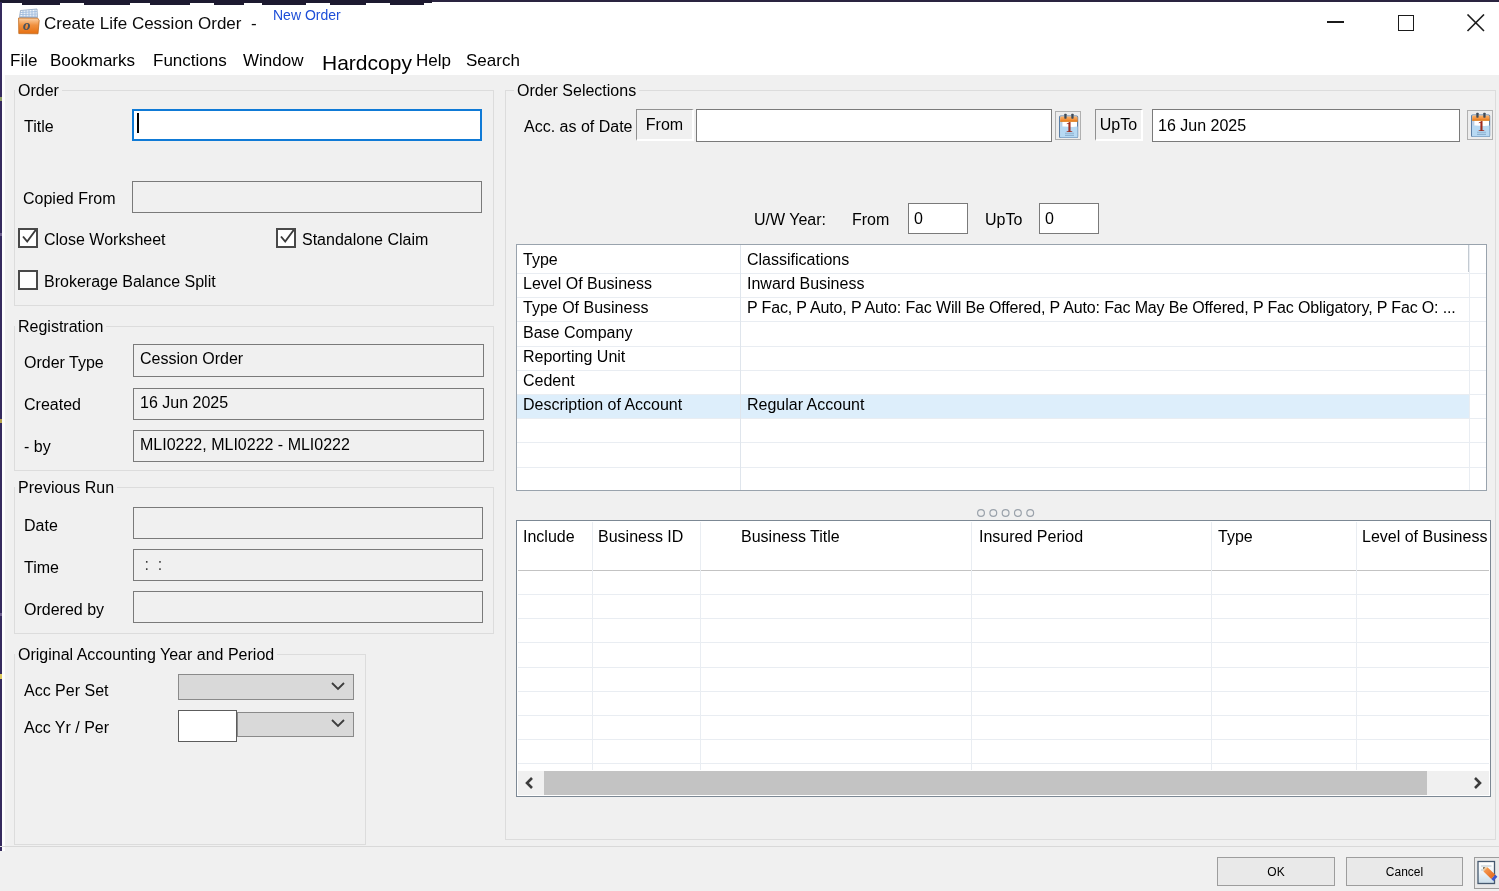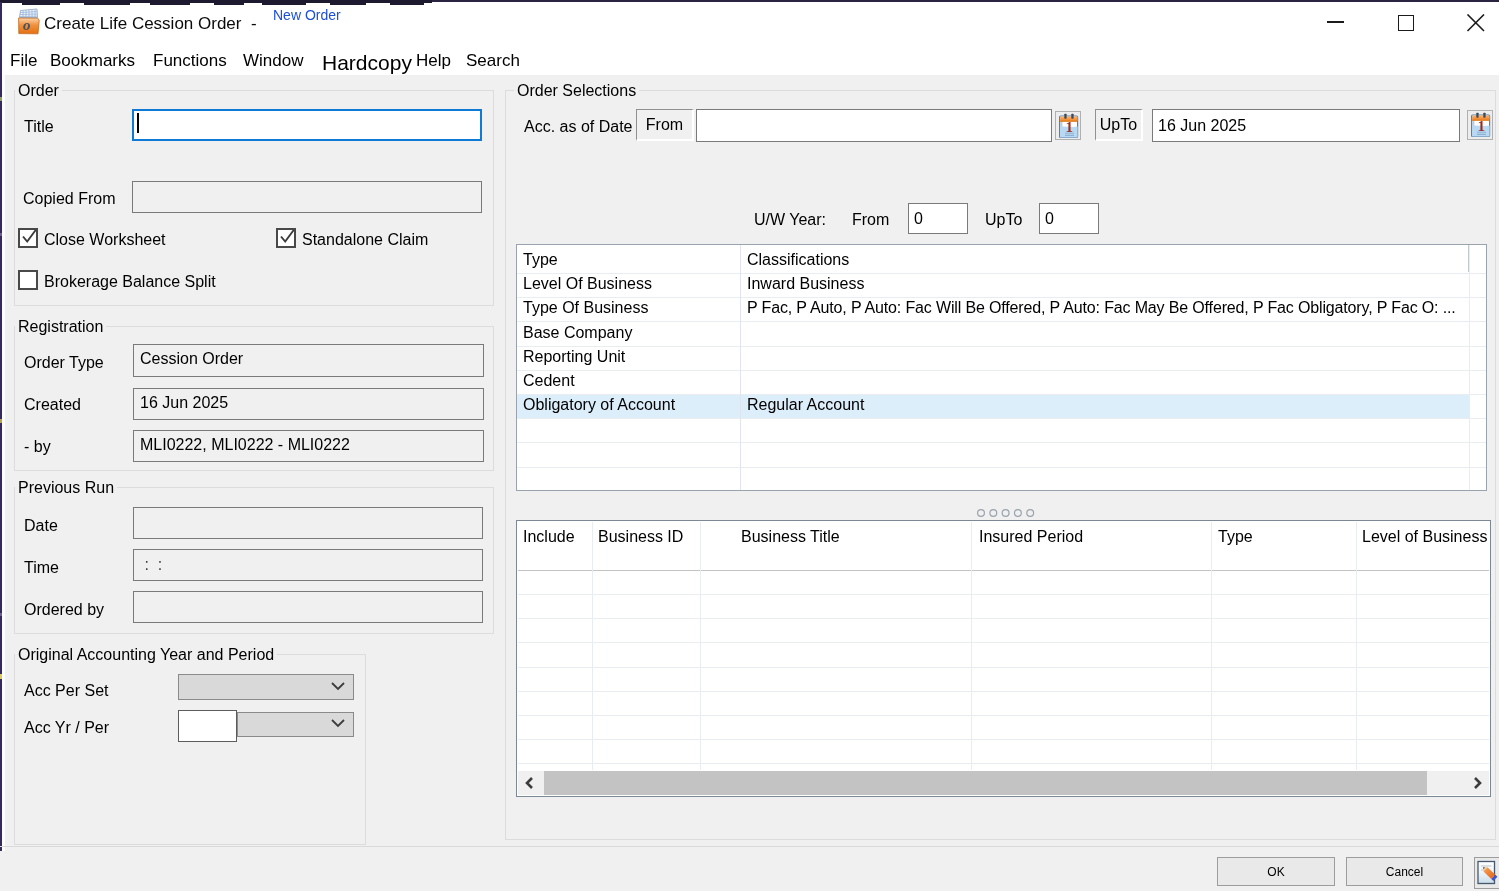--- a/index.html
+++ b/index.html
@@ -206,21 +206,21 @@
   <div class="gline" style="left:740px;top:245px;width:1px;height:245px;background:#dfe5ec;"></div>
   <div class="gline" style="left:1469px;top:245px;width:1px;height:245px;"></div>
   <div class="abs" style="left:1468px;top:245px;width:1px;height:27px;background:#c3cad1;"></div>
 
   <div class="lbl" style="left:523px;top:250px;">Type</div>
   <div class="lbl" style="left:523px;top:274px;">Level Of Business</div>
   <div class="lbl" style="left:523px;top:298px;">Type Of Business</div>
   <div class="lbl" style="left:523px;top:323px;">Base Company</div>
   <div class="lbl" style="left:523px;top:347px;text-align:right;">Reporting Unit</div>
   <div class="lbl" style="left:523px;top:371px;">Cedent</div>
-  <div class="lbl" style="left:523px;top:395px;">Obligatory of Account</div>
+  <div class="lbl" style="left:523px;top:395px;">Description of Account</div>
 
   <div class="lbl" style="left:747px;top:250px;">Classifications</div>
   <div class="lbl" style="left:747px;top:274px;">Inward Business</div>
   <div class="lbl" style="left:747px;top:298px;letter-spacing:-0.15px;text-align:center;">P Fac, P Auto, P Auto: Fac Will Be Offered, P Auto: Fac May Be Offered, P Fac Obligatory, P Fac O: ...</div>
   <div class="lbl" style="left:747px;top:395px;">Regular Account</div>
 </div>
 
 <svg class="abs" style="left:974px;top:506px;" width="64" height="14" viewBox="0 0 64 14">
   <g fill="none" stroke="#9aa2ab" stroke-width="1.2">
     <circle cx="7" cy="7" r="3.4"></circle>

